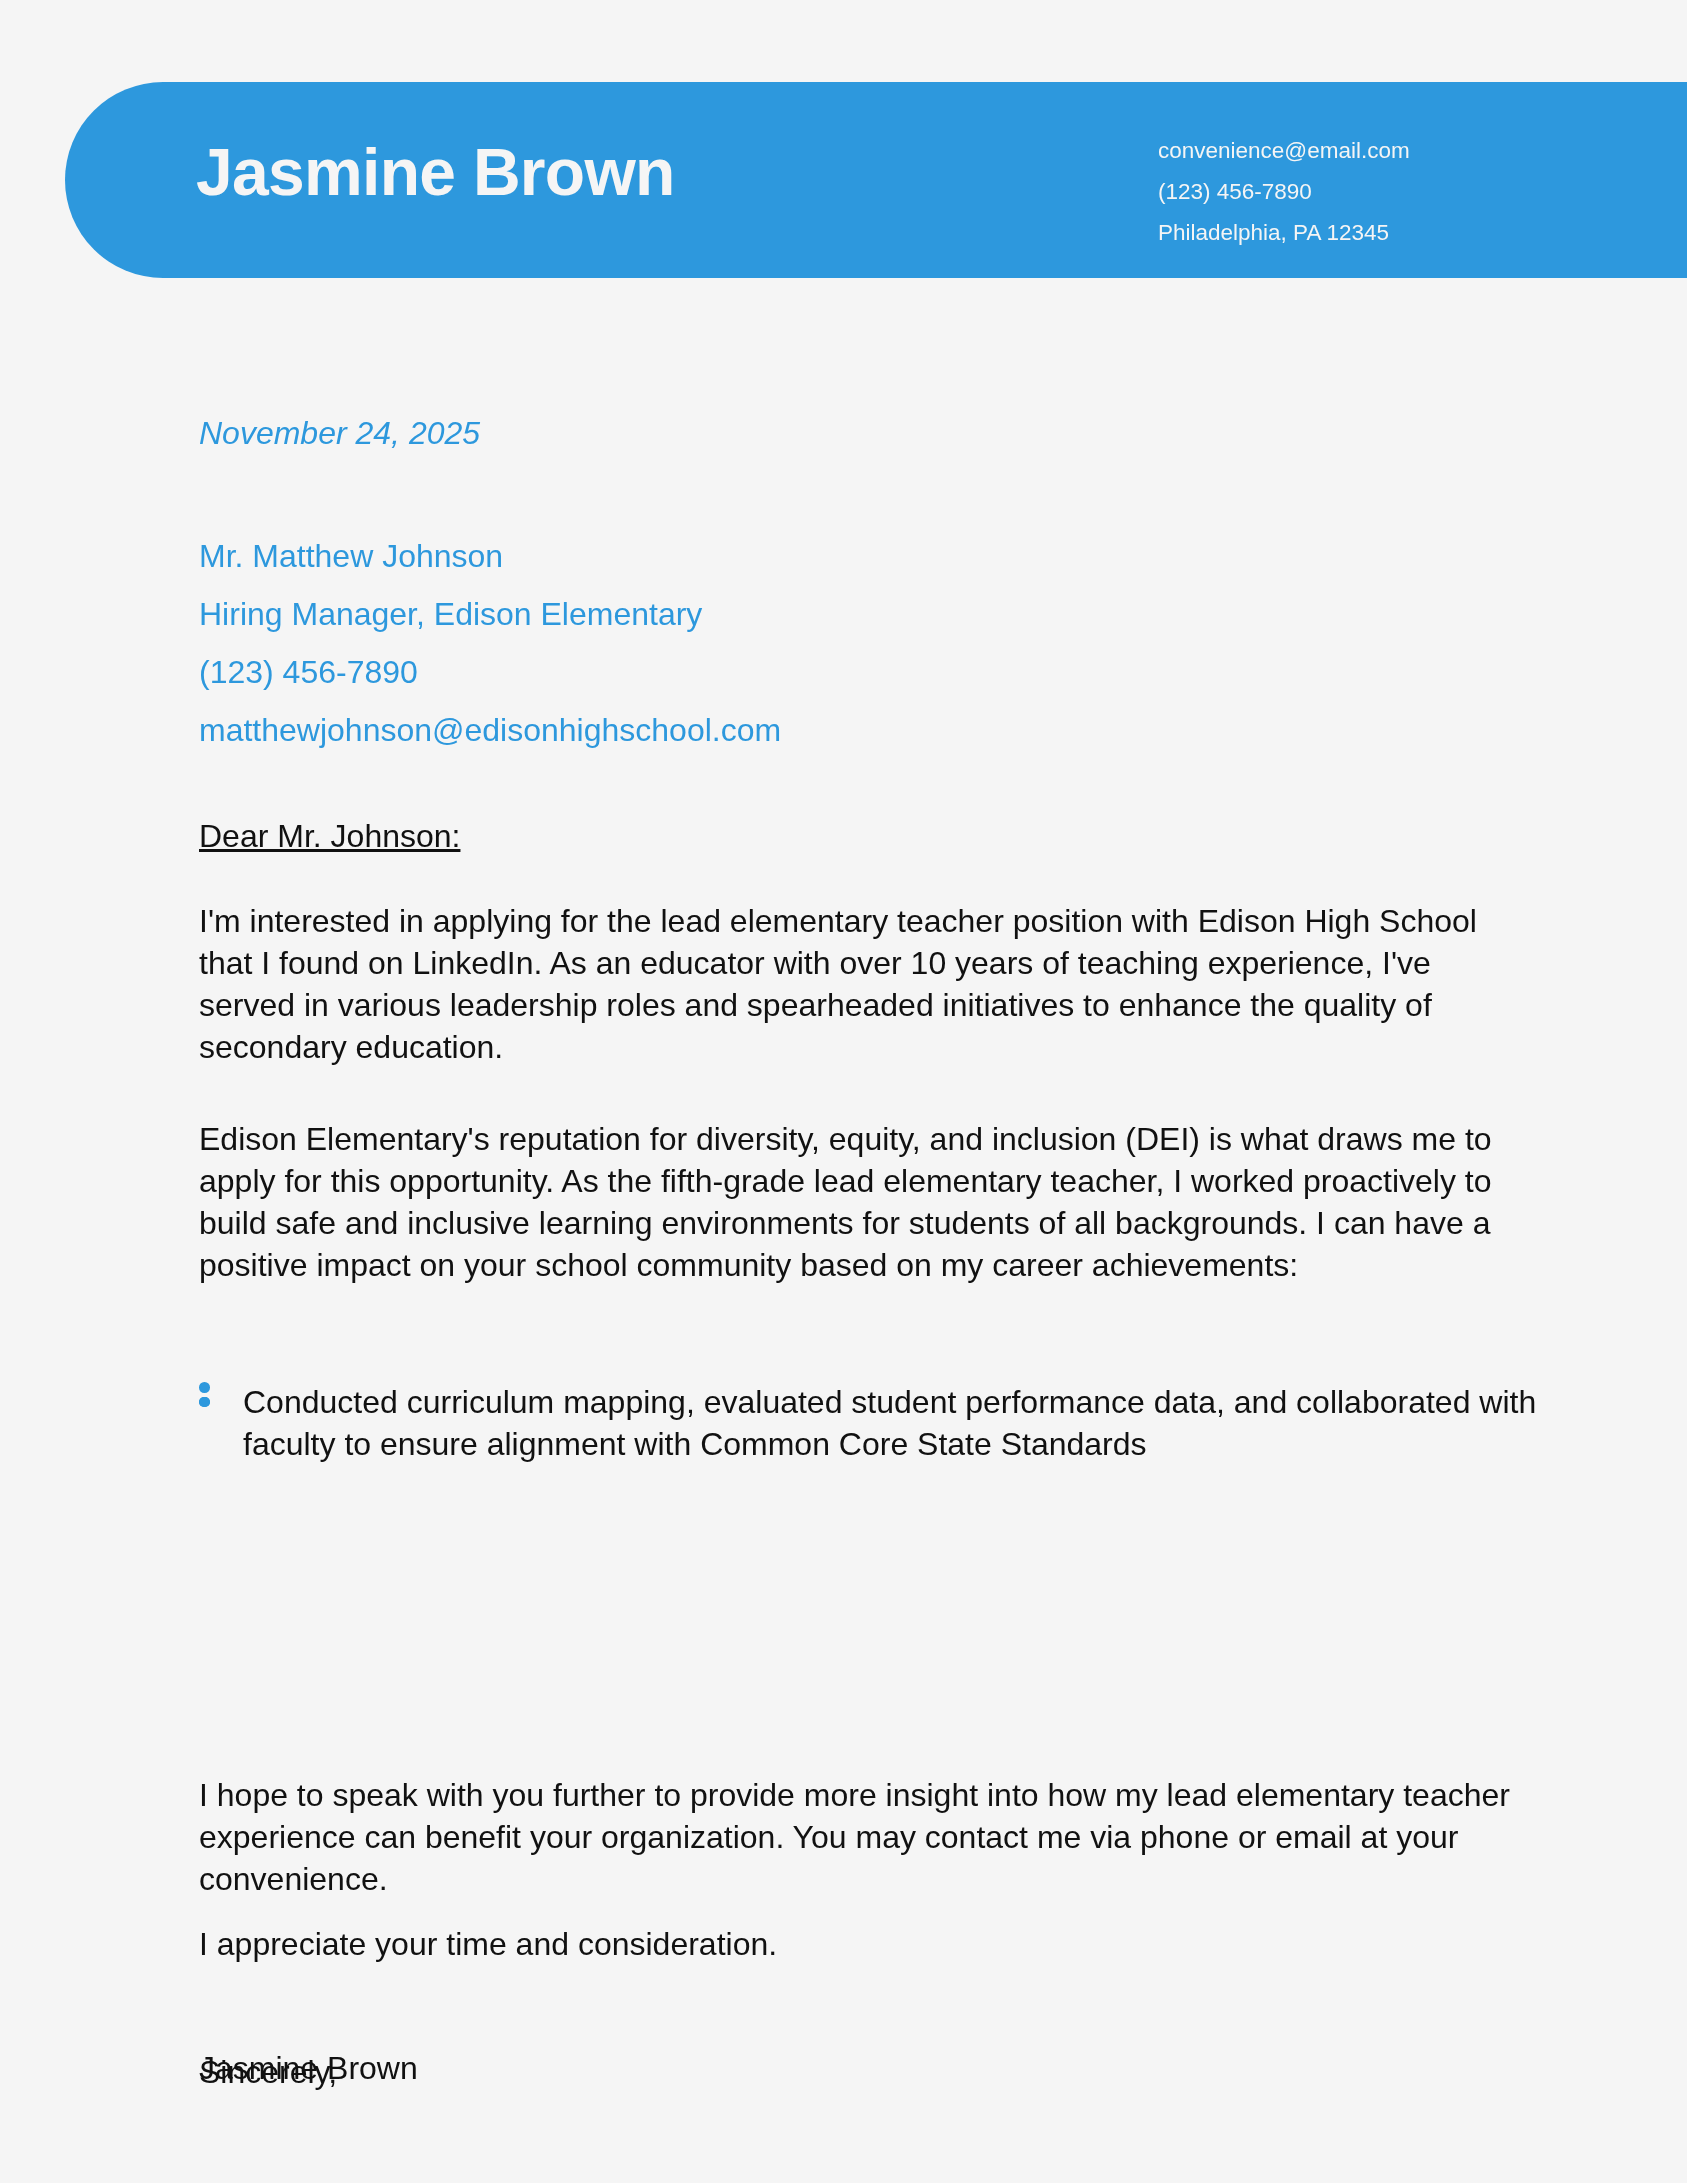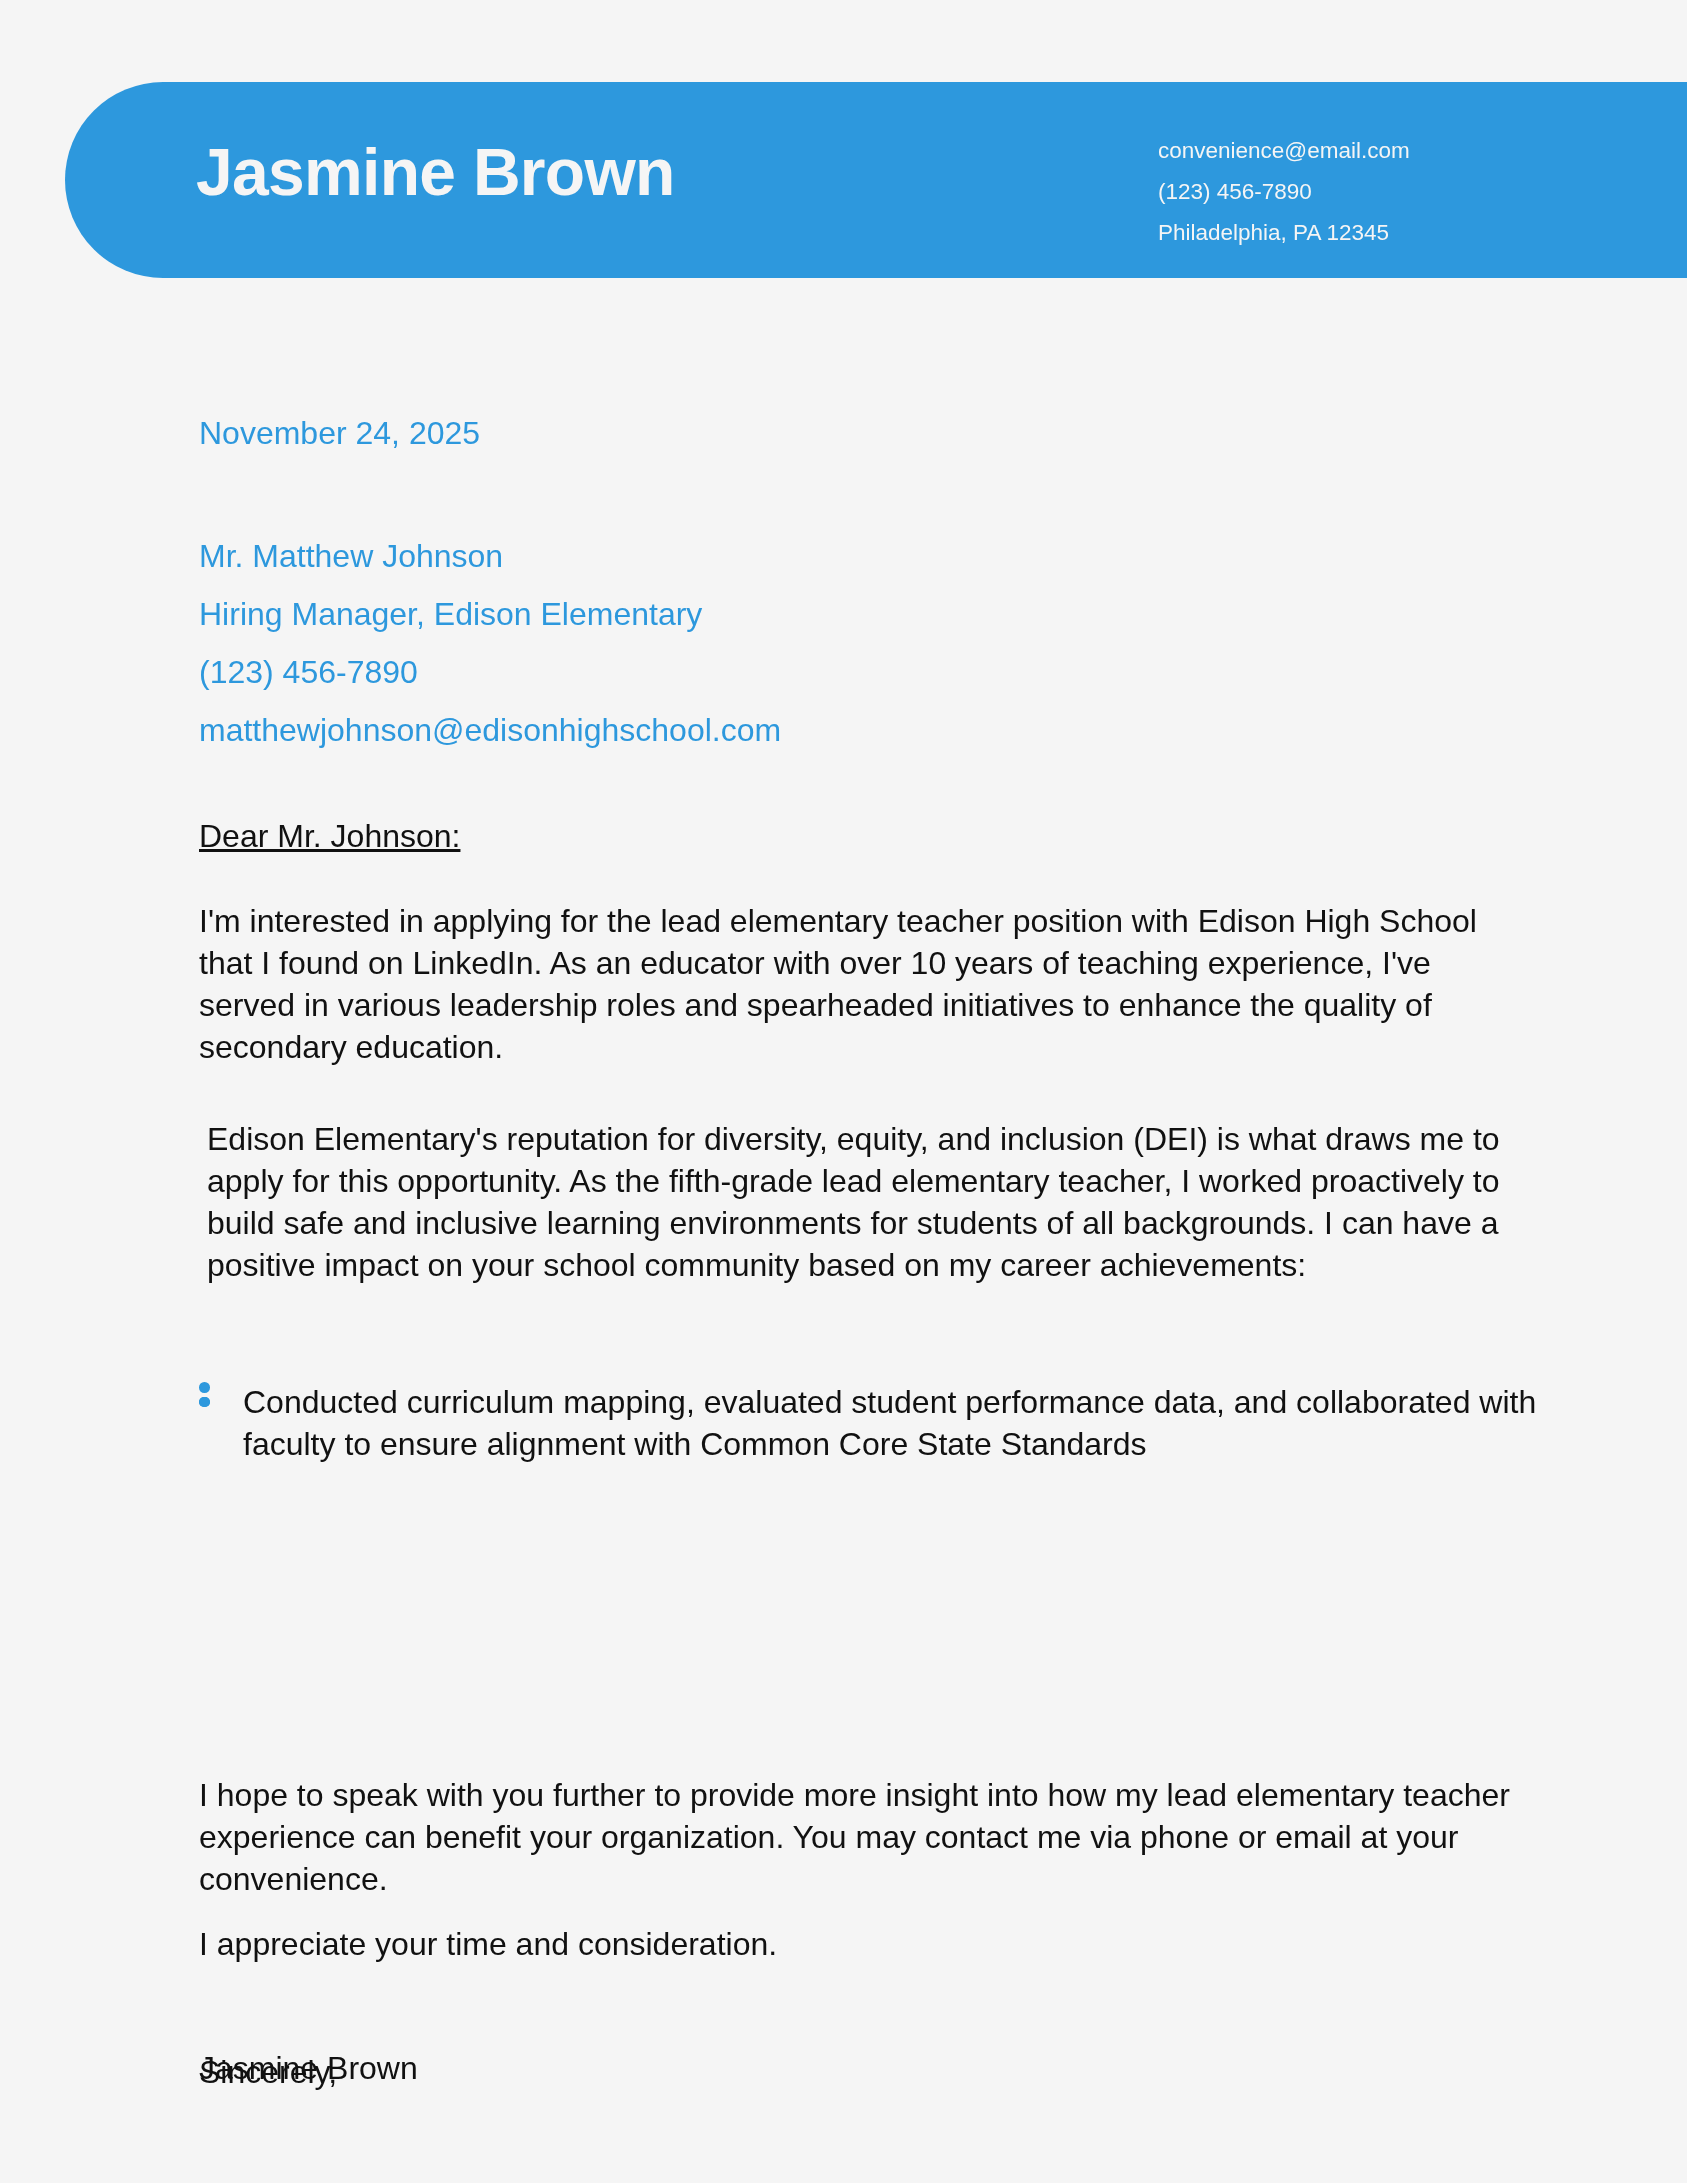--- a/index.html
+++ b/index.html
@@ -42,20 +42,21 @@
     }
     .header-contact div { white-space: nowrap; }
 
     .date {
       position: absolute;
       left: 199px;
       top: 417px;
       font-size: 32px;
       color: #2d98dd;
       line-height: 1;
+      font-style: italic;
     }
     .recipient {
       position: absolute;
       left: 199px;
       top: 527px;
       font-size: 32px;
       color: #2d98dd;
       line-height: 58px;
     }
     .recipient div { white-space: nowrap; }
@@ -63,21 +64,21 @@
     .body-text {
       position: absolute;
       left: 199px;
       width: 1323px;
       font-size: 32px;
       line-height: 42px;
       color: #111111;
     }
     .salutation { top: 815px; text-decoration: underline; }
     .para1 { top: 900px; }
-    .para2 { top: 1118px; margin-left: 8px; }
+    .para2 { top: 1118px; }
 
     .bullets {
       position: absolute;
       left: 199px;
       top: 1366px;
       width: 1350px;
       margin: 0;
       padding: 0;
       list-style: none;
       font-size: 32px;

